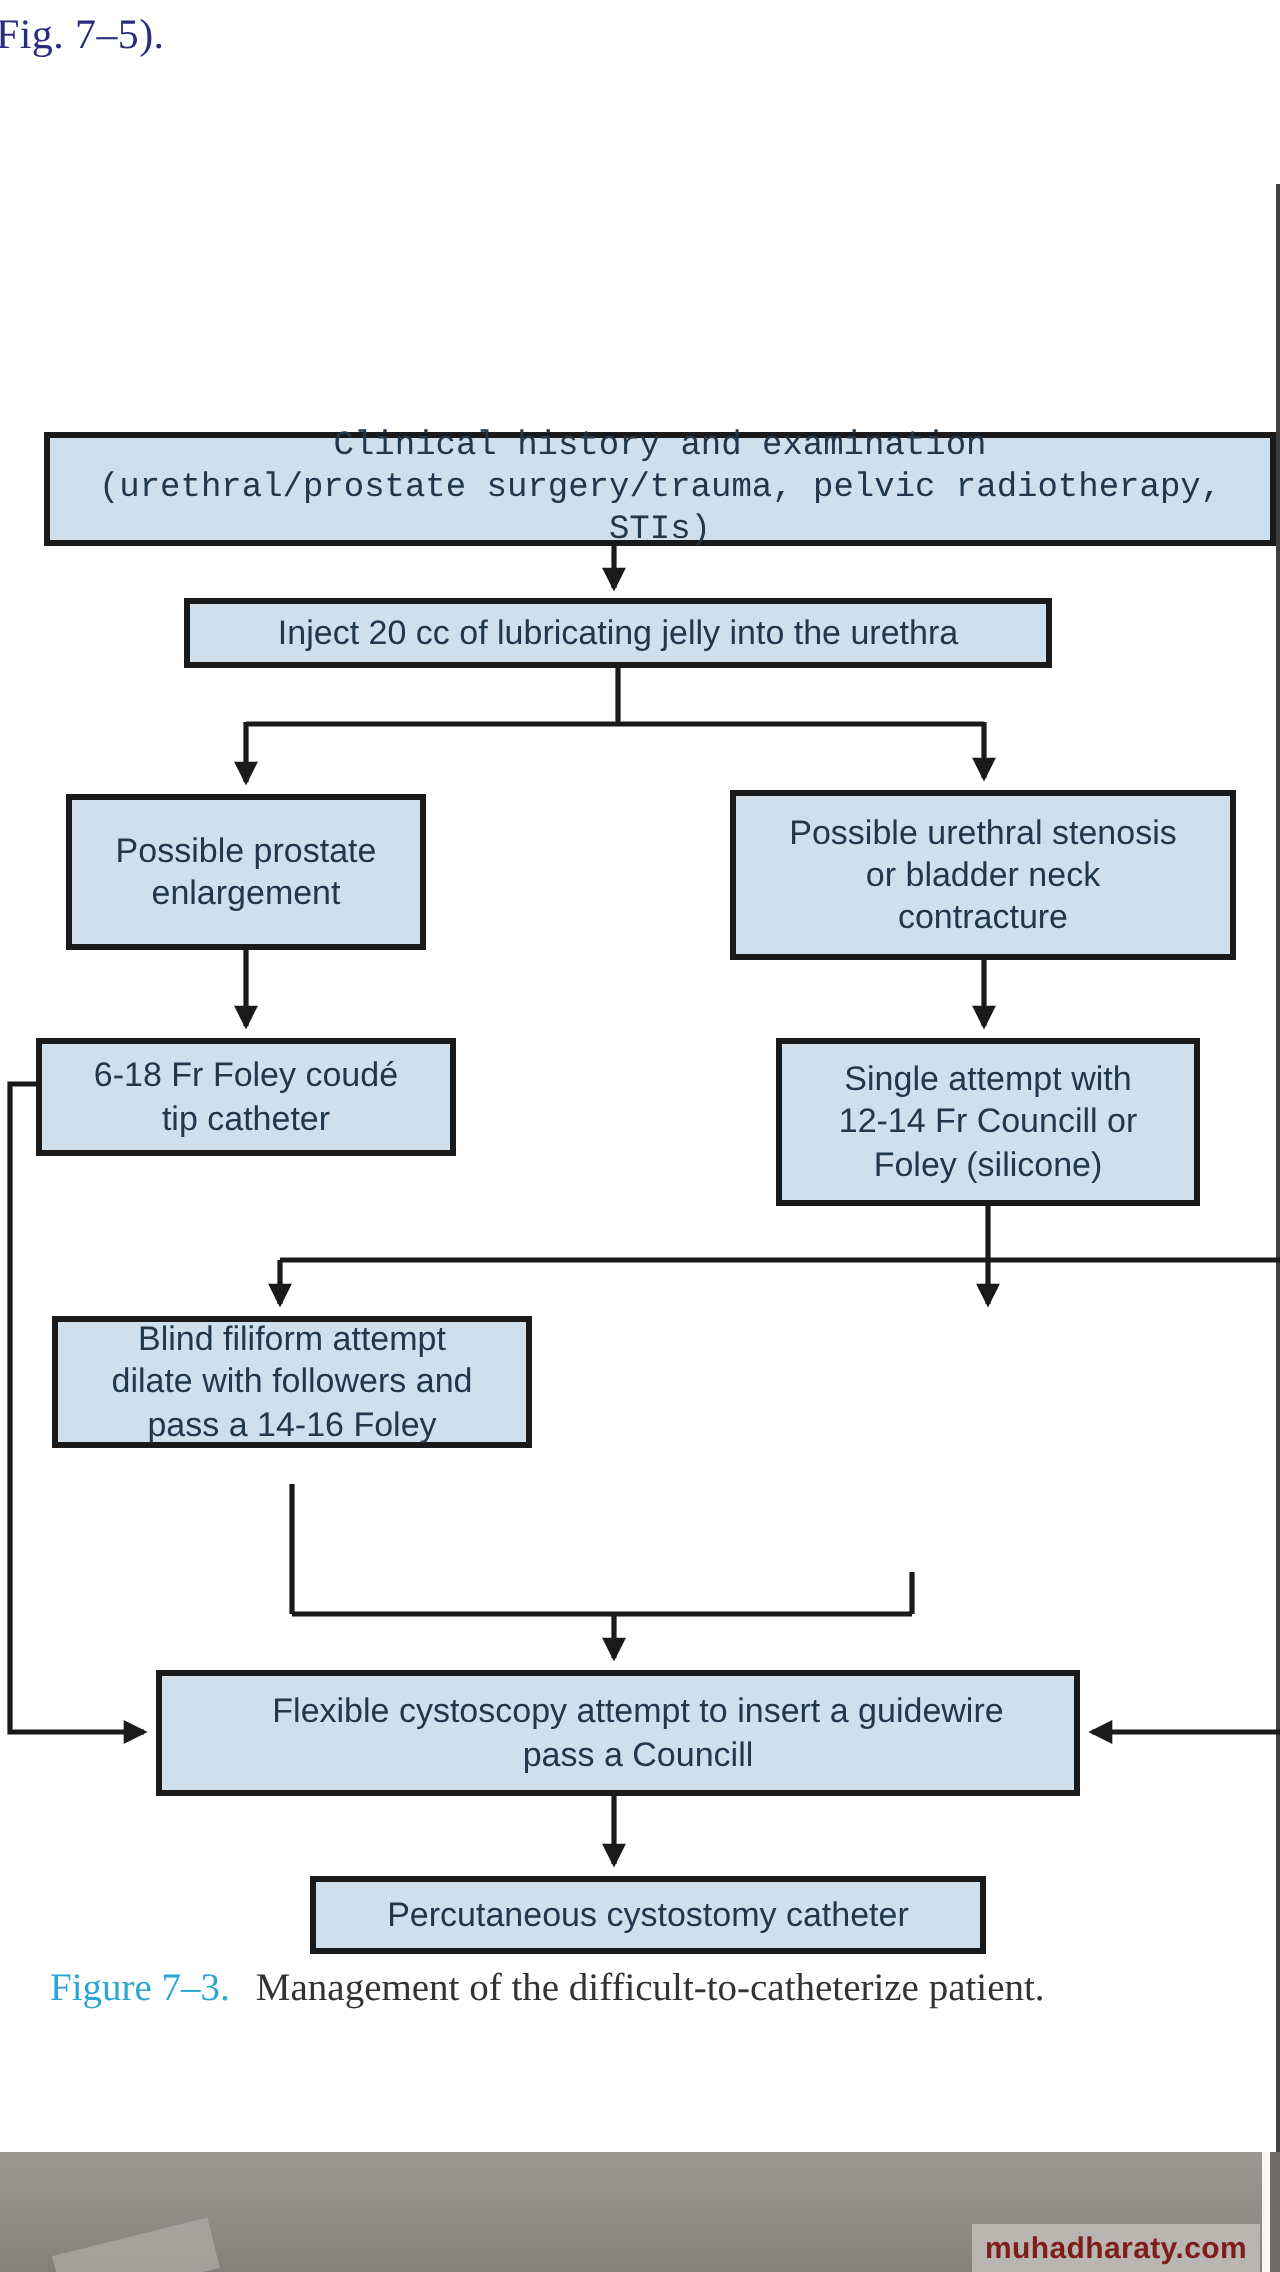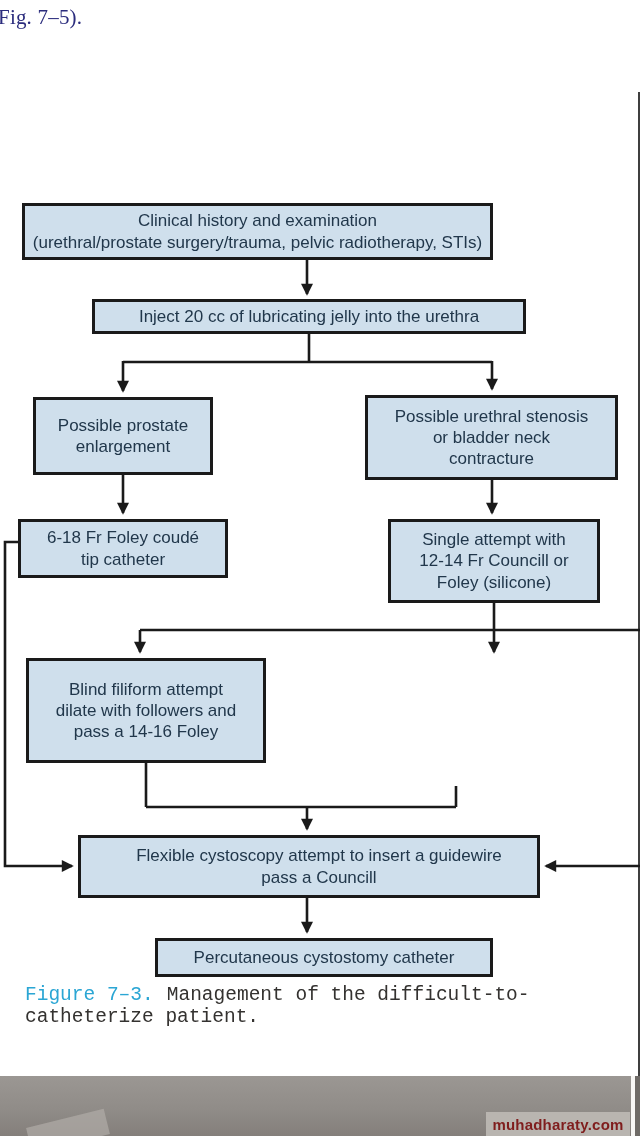--- a/index.html
+++ b/index.html
@@ -25,21 +25,21 @@
     text-align:center;
   }
   .node span{
     white-space:pre-line;
     color:#21374b;
     font-size:17px;line-height:1.24;
     padding:0 4px;
   }
   .caption{
     position:absolute;left:25px;top:984px;width:606px;
-    font-family:Liberation Mono, monospace;
+    font-family:Liberation Serif, serif;
     font-size:19.5px;color:#343230;
   }
   .caption .fig-label{color:#2ba6d4;margin-right:13px;}
   .page-edge-line{
     position:absolute;right:0px;top:92px;width:2px;height:984px;
     background:#3f3f3f;z-index:0;
   }
   .photo-strip{
     position:absolute;left:0;top:1076px;width:640px;height:60px;
     background:linear-gradient(180deg,#9b9793 0%,#908c88 55%,#847f7b 100%);
@@ -96,21 +96,21 @@
       <path d="M146 742 L146 807"></path>
       <path d="M456 786 L456 807"></path>
       <path d="M146 807 L456 807"></path>
       <path d="M307 807 L307 829" marker-end="url(#ah)"></path>
       <path d="M18 542 L5 542 L5 866 L72 866" marker-end="url(#ah)"></path>
       <path d="M640 866 L546 866" marker-end="url(#ah)"></path>
       <path d="M307 898 L307 932" marker-end="url(#ah)"></path>
     </g>
   </svg>
 
-  <div class="node" style="left:22px;top:203px;width:471px;height:57px;">
+  <div class="node" style="left:22px;top:216px;width:616px;height:57px;font-family:Liberation Mono, monospace;">
     <span>Clinical history and examination
 (urethral/prostate surgery/trauma, pelvic radiotherapy, STIs)</span>
   </div>
 
   <div class="node" style="left:92px;top:299px;width:434px;height:35px;">
     <span>Inject 20 cc of lubricating jelly into the urethra</span>
   </div>
 
   <div class="node" style="left:33px;top:397px;width:180px;height:78px;">
     <span>Possible prostate
@@ -127,21 +127,21 @@
     <span>6-18 Fr Foley coudé
 tip catheter</span>
   </div>
 
   <div class="node" style="left:388px;top:519px;width:212px;height:84px;">
     <span>Single attempt with
 12-14 Fr Councill or
 Foley (silicone)</span>
   </div>
 
-  <div class="node" style="left:26px;top:658px;width:240px;height:105px;">
+  <div class="node" style="left:26px;top:658px;width:240px;height:66px;">
     <span>Blind filiform attempt
 dilate with followers and
 pass a 14-16 Foley</span>
   </div>
 
 
   <div class="node" style="left:78px;top:835px;width:462px;height:63px;padding-left:20px;">
     <span>Flexible cystoscopy attempt to insert a guidewire
 pass a Councill</span>
   </div>

